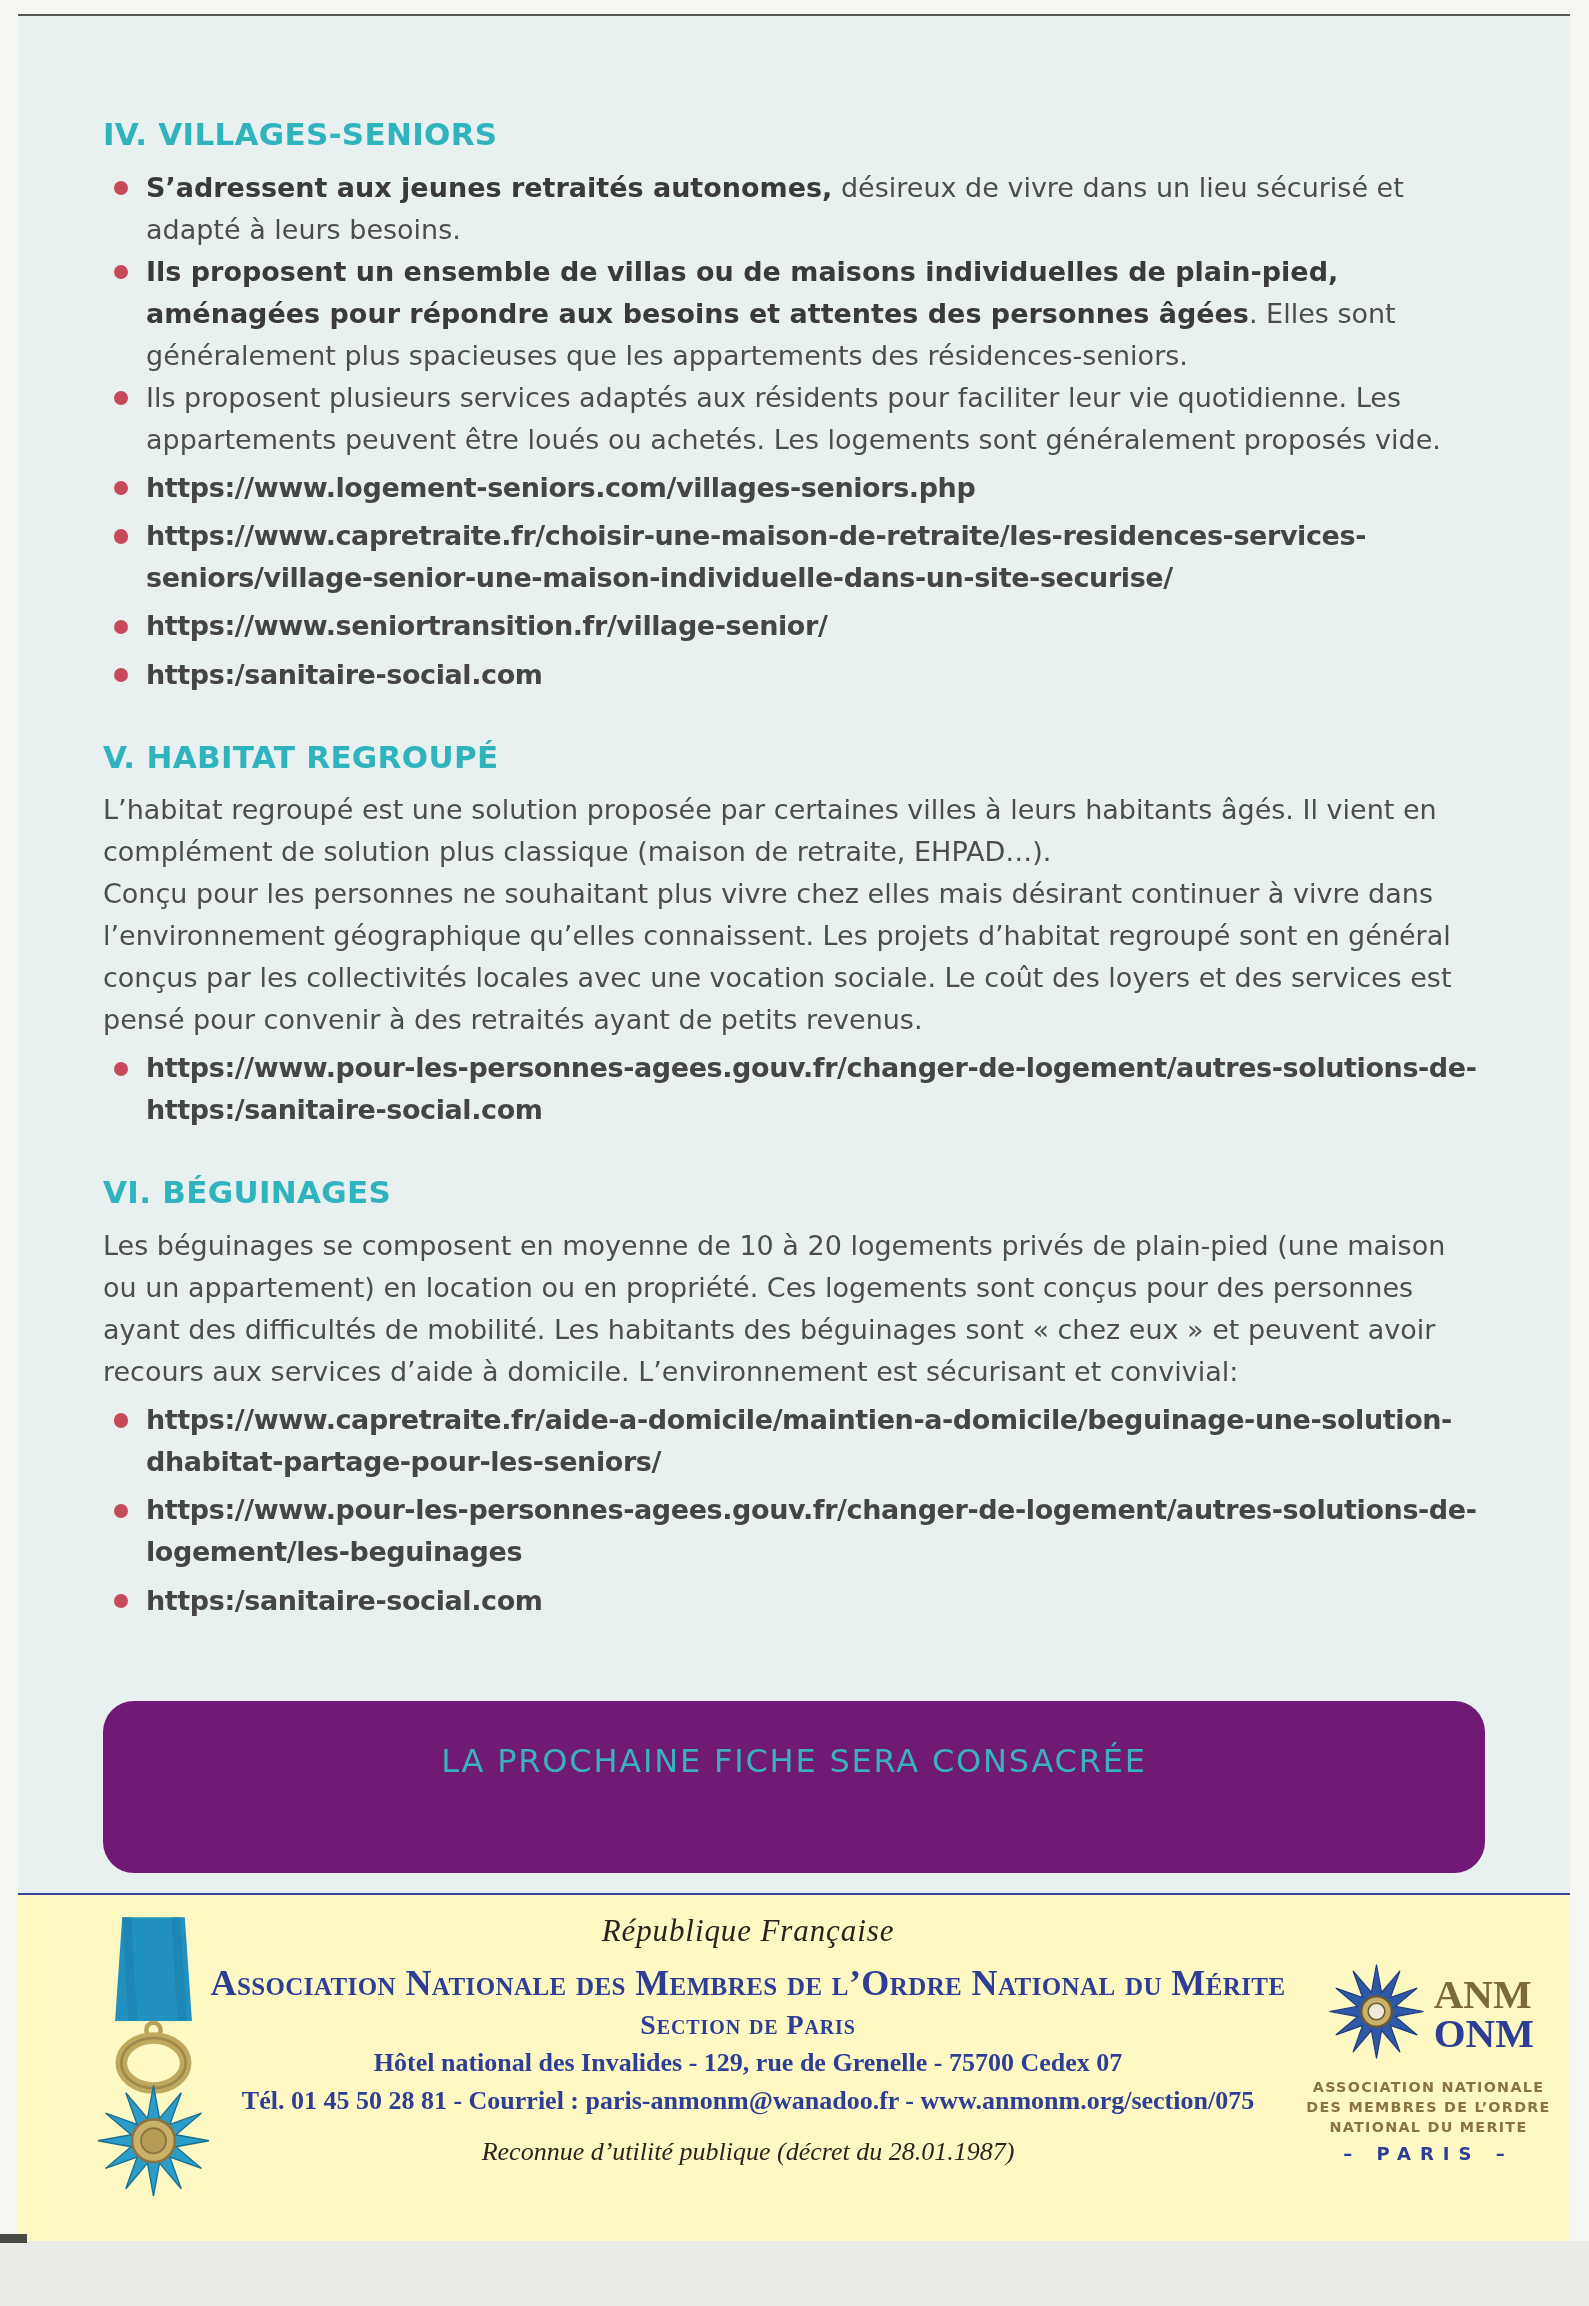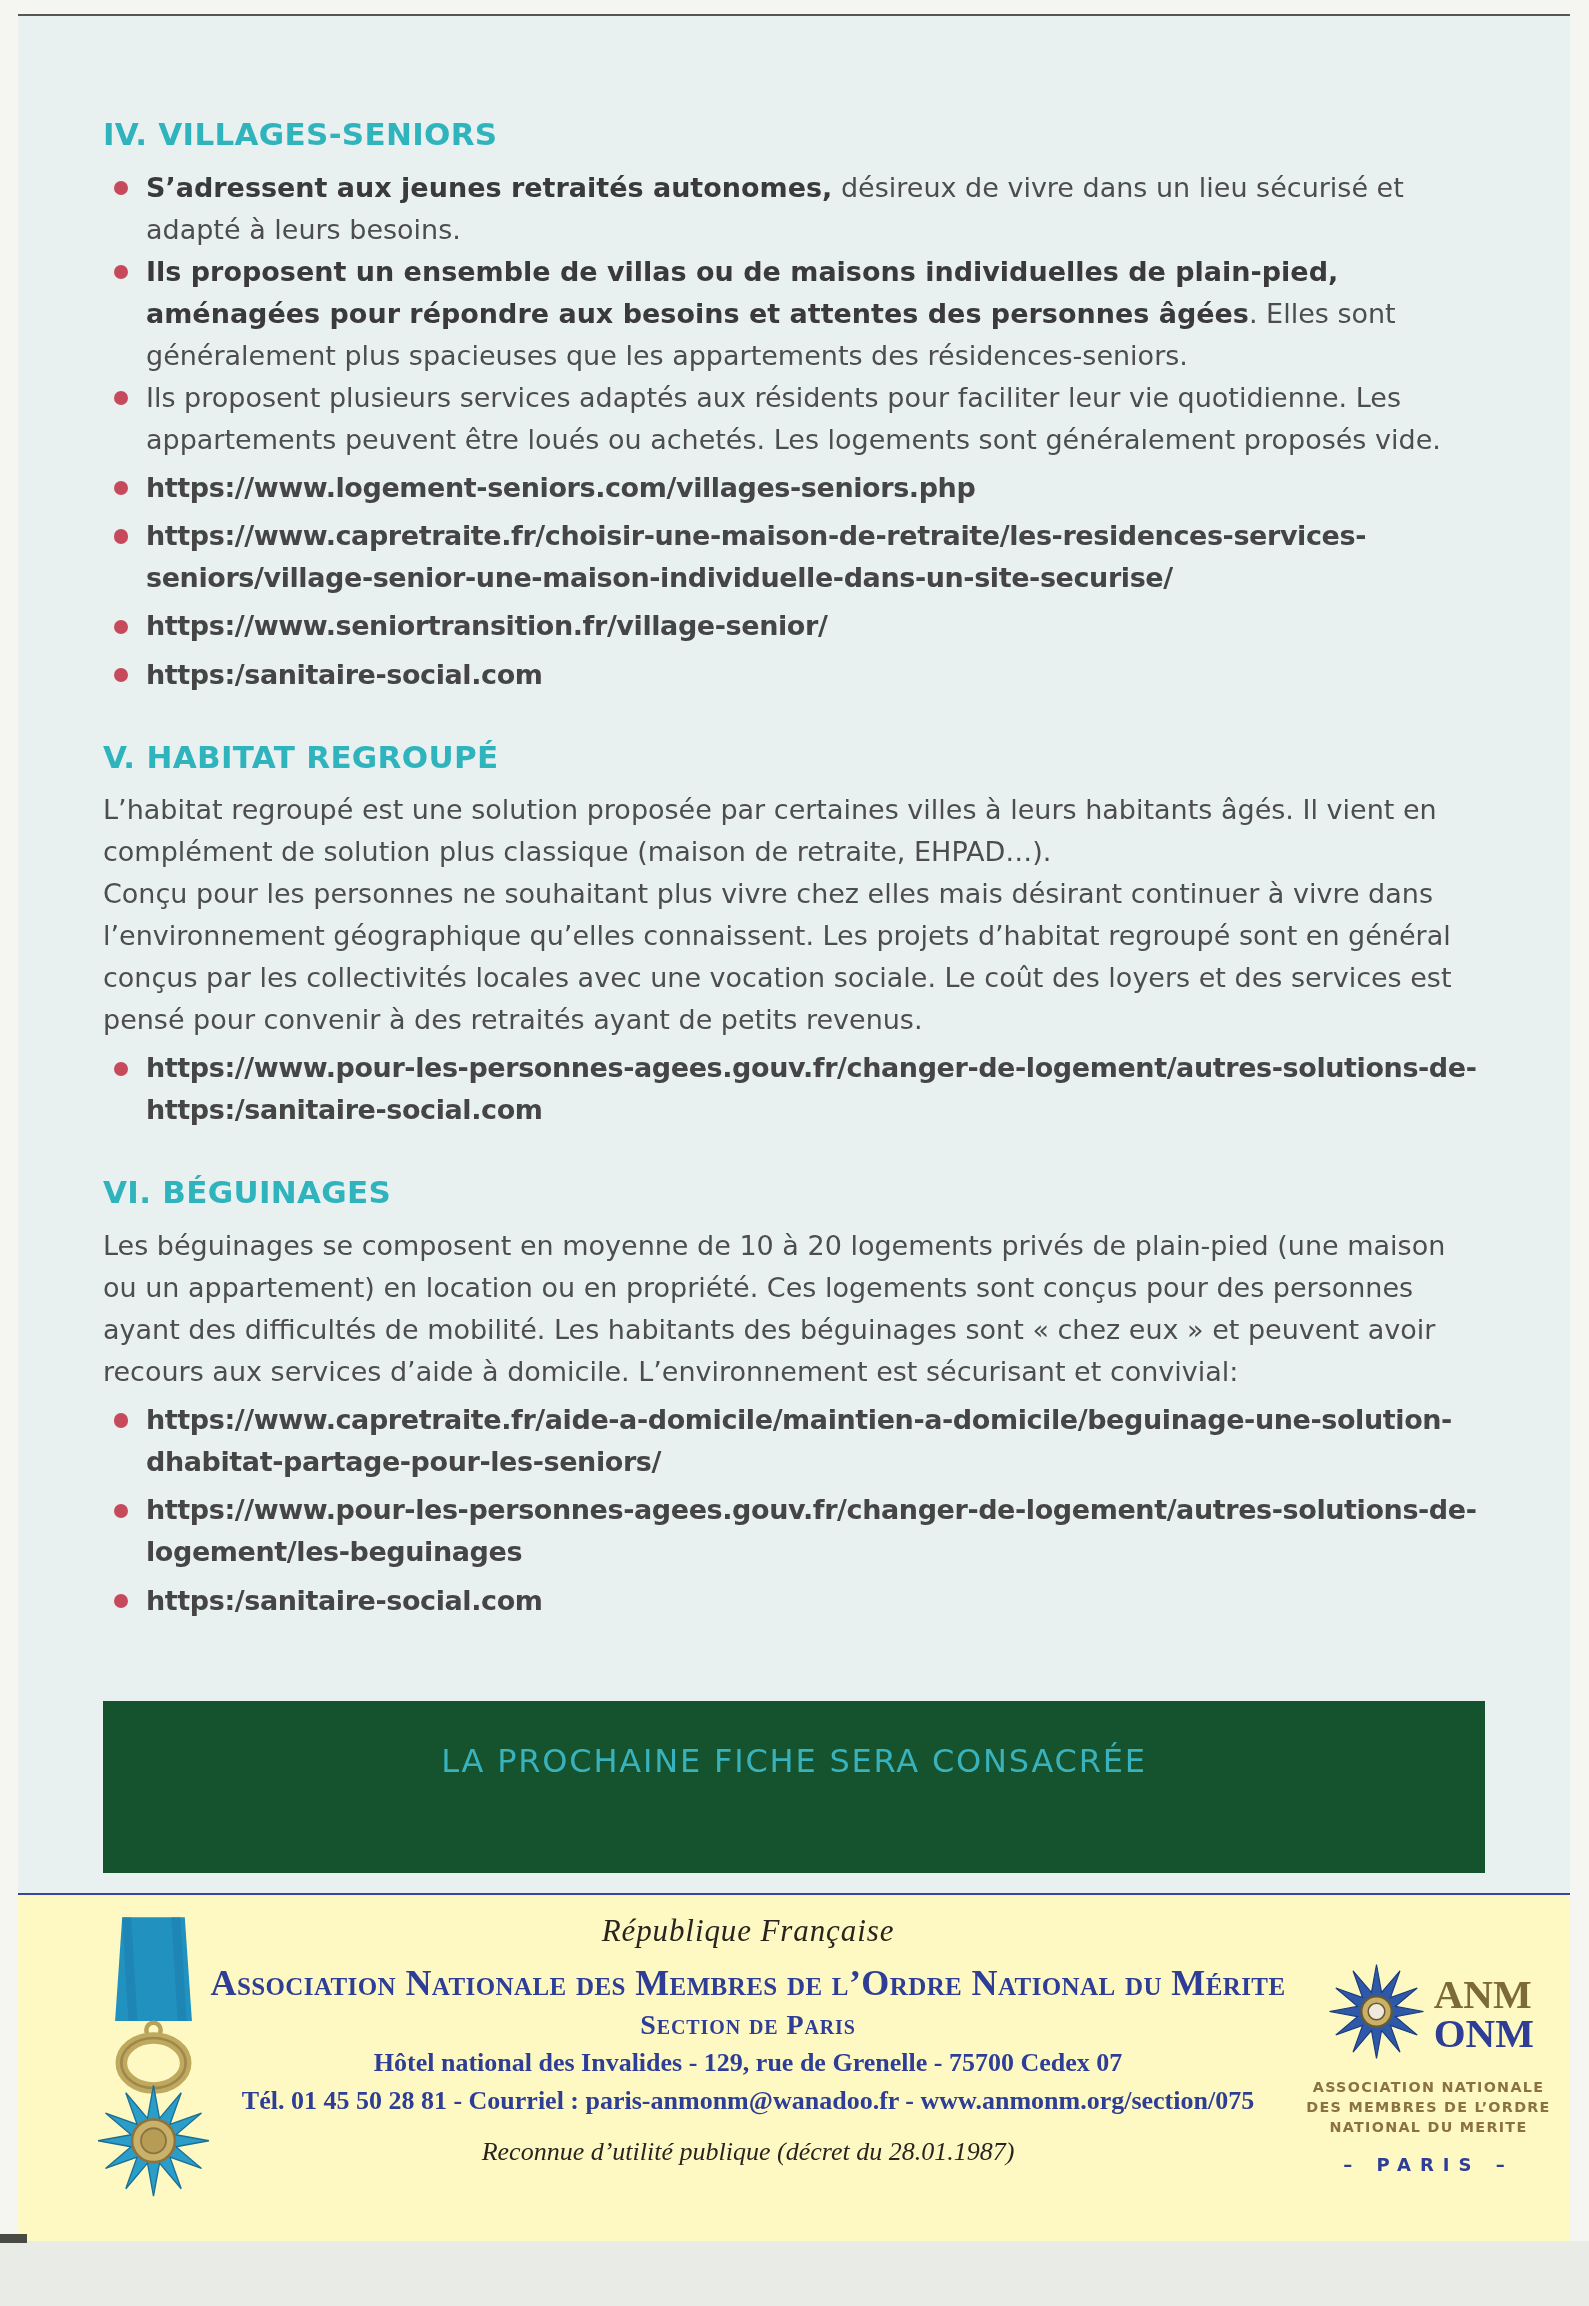--- a/index.html
+++ b/index.html
@@ -43,21 +43,21 @@
   }
   .b{font-weight:700;color:#3a3a3a;}
   .url{
     font-weight:700;color:#454545;letter-spacing:-0.4px;
     word-break:break-word;
   }
   .url-line{display:block;}
   
   .banner{
     position:absolute;left:85px;top:1685px;width:1382px;height:172px;
-    background:#14532d;text-align:center;
+    background:#701a75;text-align:center;border-radius:31px;
   }
   .banner-line1{
     margin-top:41px;font-size:32px;font-weight:400;
     color:#3ab2bd;letter-spacing:1.8px;
   }
   .banner-line2{
     margin-top:14.3px;font-size:41px;font-weight:800;
     color:#2fb0bc;letter-spacing:0.4px;
   }
   
@@ -96,21 +96,21 @@
     font-family:"Liberation Serif",serif;margin-left:3.6px;
   }
   .anm-word{color:#7d6a39;}
   .onm-word{color:#2e3e96;}
   .anm-org{
     margin-top:9px;font-family:"DejaVu Sans",sans-serif;
     font-size:14.3px;line-height:19.7px;letter-spacing:1.3px;color:#8a7340;
     font-weight:700;
   }
   .anm-paris{
-    margin-top:17px;font-family:"DejaVu Sans",sans-serif;
+    margin-top:6px;font-family:"DejaVu Sans",sans-serif;
     font-size:18px;letter-spacing:9px;color:#2e3e96;font-weight:700;
   }
   .below-page{
     position:absolute;left:0;top:2241px;width:1590px;height:65px;
     background:#e9ebe6;
   }
   .scan-mark{
     position:absolute;left:0;top:2234px;width:27px;height:9px;
     background:#4a4a45;
   }

